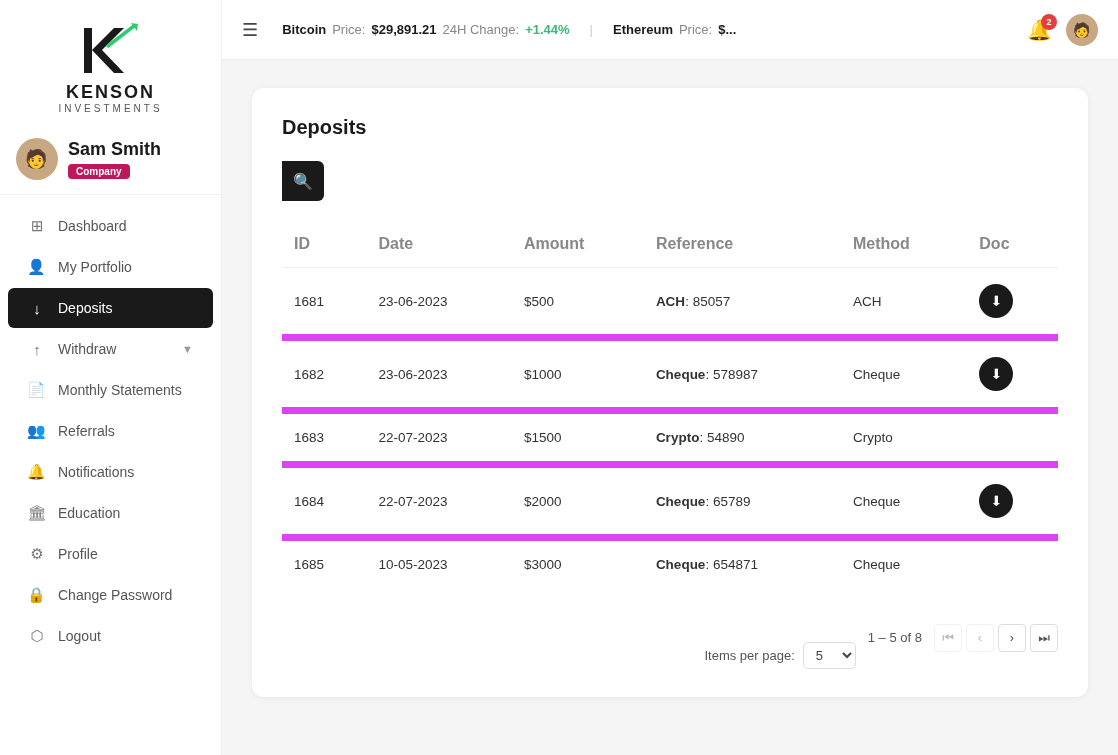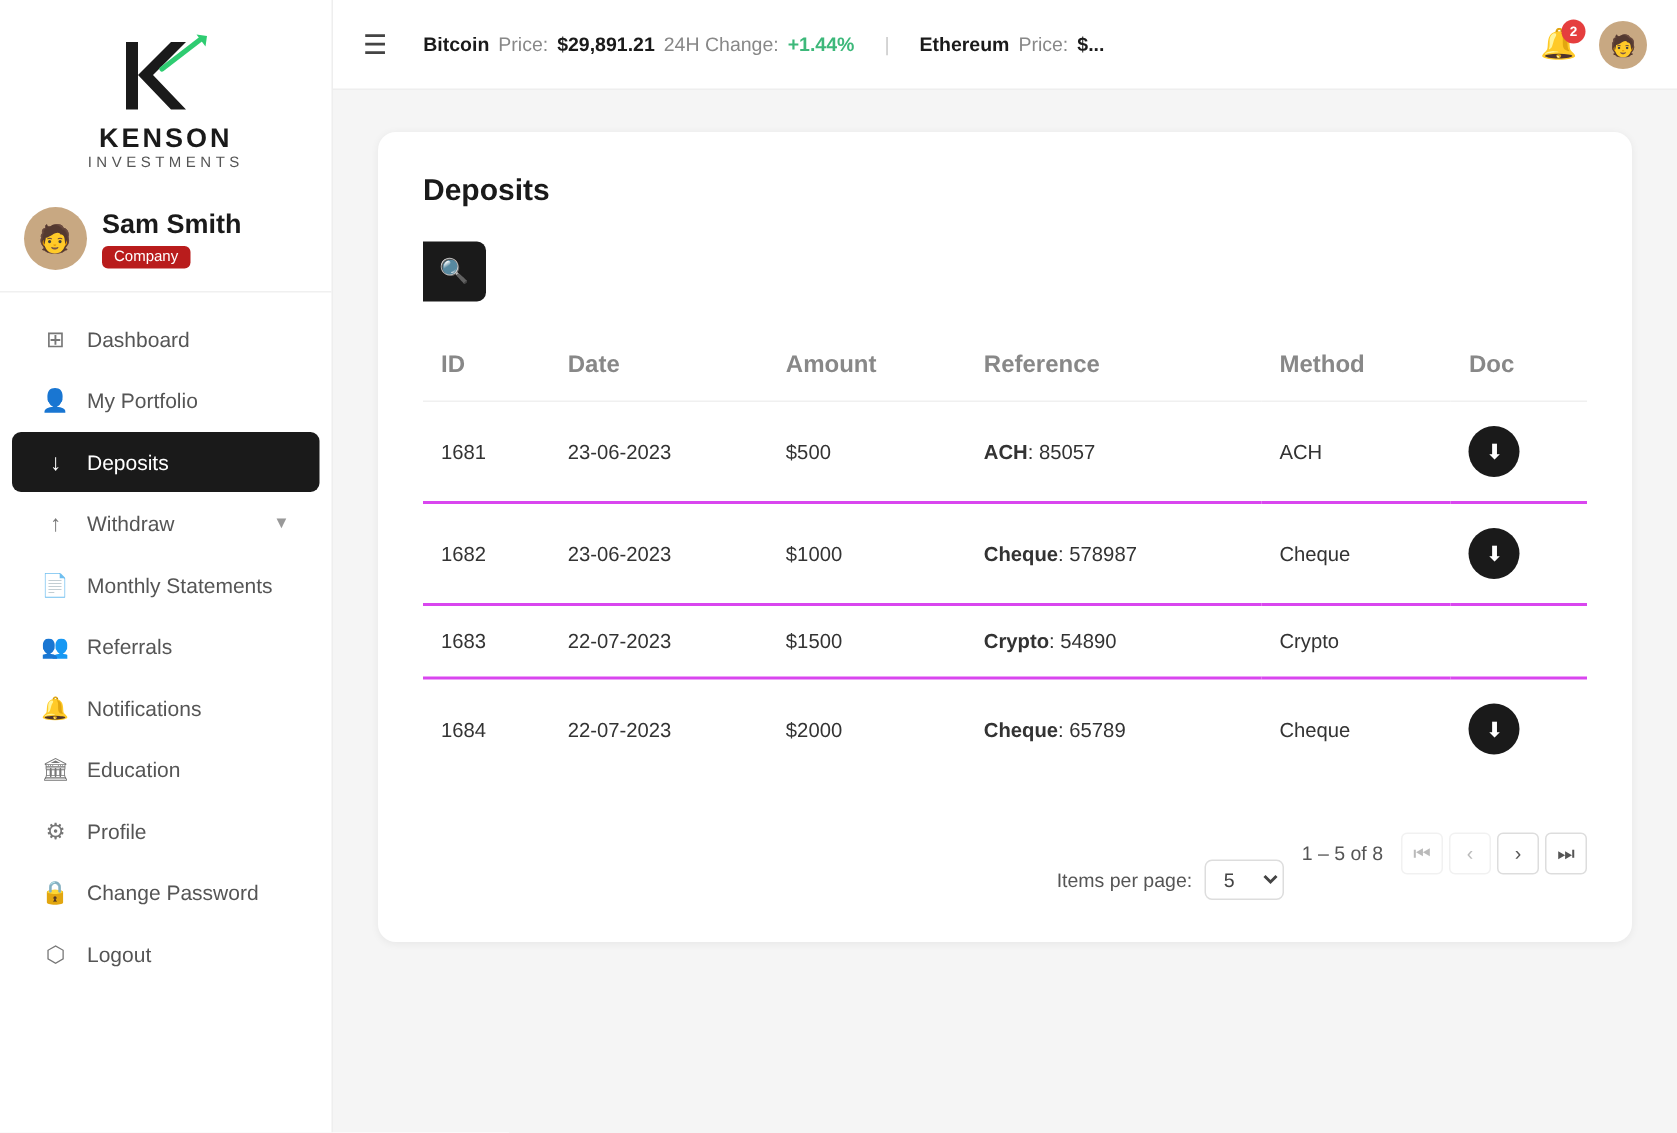--- a/index.html
+++ b/index.html
@@ -67,26 +67,27 @@
 
     .user-info { display: flex; flex-direction: column; gap: 4px; }
 
     .user-name {
       font-size: 18px;
       font-weight: 700;
       color: #1a1a1a;
     }
 
     .user-badge {
-      background: #b91c1c;
+      background: #be185d;
       color: #fff;
       font-size: 10px;
       padding: 2px 8px;
       border-radius: 4px;
       width: fit-content;
+      font-weight: bold;
     }
 
     .nav-list {
       list-style: none;
       padding: 10px 0;
       flex: 1;
       overflow-y: auto;
     }
 
     .nav-item {
@@ -280,21 +281,21 @@
       font-weight: 600;
       color: #888;
       padding: 8px 12px 14px;
       border-bottom: 1.5px solid #f0f0f0;
     }
 
     .deposits-table td {
       padding: 16px 12px;
       font-size: 13.5px;
       color: #333;
-      border-bottom: 2px solid #d946ef;
+      border-bottom: 7px solid #d946ef;
     }
 
     .deposits-table tr:last-child td { border-bottom: none; }
 
     .ref-bold { font-weight: 700; }
 
     .doc-btn {
       width: 34px;
       height: 34px;
       background: #1a1a1a;
@@ -534,20 +535,30 @@
             <tr>
     <td>1684</td>
     <td>22-07-2023</td>
     <td>$2000</td>
     <td><span class="ref-bold">Cheque</span>: 65789</td>
     <td>Cheque</td>
     <td>
       <button class="doc-btn">⬇</button>
     </td>
   </tr>
+            <tr>
+    <td>1685</td>
+    <td>10-05-2023</td>
+    <td>$3000</td>
+    <td><span class="ref-bold">Cheque</span>: 654871</td>
+    <td>Cheque</td>
+    <td>
+      
+    </td>
+  </tr>
           </tbody>
       </table>
 
       <div class="pagination-row">
         <div class="items-per-page">
           <span>Items per page:</span>
           <select class="items-select" id="items-select"><option value="5">5</option><option value="10">10</option><option value="25">25</option><option value="50">50</option></select>
         </div>
         <span class="page-info">1 – 5 of 8</span>
         <div class="pag-btns">

